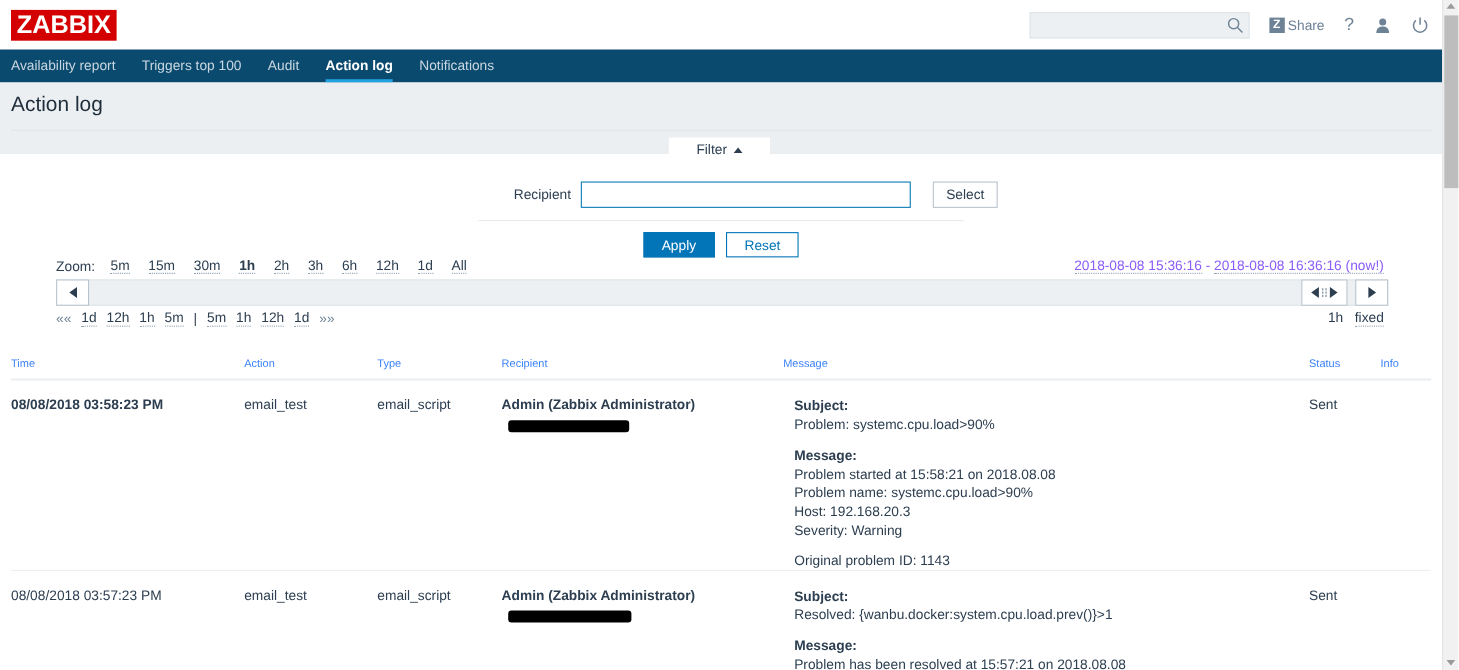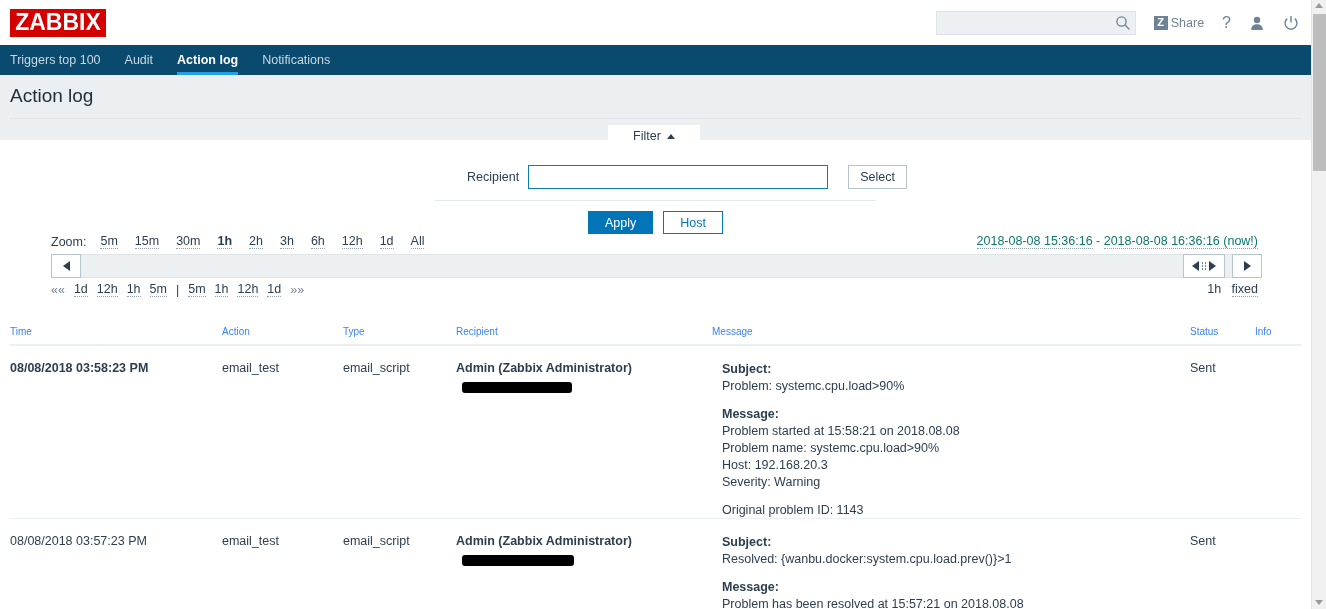--- a/index.html
+++ b/index.html
@@ -156,21 +156,21 @@
     font-size: 12.5px; color: #2c3e50;
   }
   .zoom-lbl { margin-right: 6px; }
   .zoom-link {
     margin-right: 9px; color: #2c3e50; text-decoration: none;
     border-bottom: 1px dotted #90a2b1; cursor: pointer;
   }
   .zoom-link.active { font-weight: bold; }
   .timerange-text {
     position: absolute; top: 234px; right: 68px;
-    font-size: 12.5px; color: #0f766e;
+    font-size: 12.5px; color: #8b5cf6;
   }
   .timerange-text span {
     border-bottom: 1px dotted #90a2b1; cursor: pointer;
   }
   .scrollbar-track {
     position: absolute; top: 254px; left: 51px; width: 1211px; height: 24px;
     background: #ecf0f3; border: 1px solid #dfe4e8;
   }
   .sb-btn {
     position: absolute; top: -1px; width: 30px; height: 24px;
@@ -283,20 +283,21 @@
       <div class="hdr-icon">
         <svg width="16" height="16" viewBox="0 0 16 16">
           <path d="M4.2 3.6 A6 6 0 1 0 11.8 3.6" fill="none" stroke="#6e8296" stroke-width="1.4"></path>
           <line x1="8" y1="1" x2="8" y2="7.6" stroke="#6e8296" stroke-width="1.4"></line>
         </svg>
       </div>
     </div>
   </div>
 
   <div class="subnav">
+    <div class="sub-item">Availability report</div>
     <div class="sub-item">Triggers top 100</div>
     <div class="sub-item">Audit</div>
     <div class="sub-item active">Action log</div>
     <div class="sub-item">Notifications</div>
   </div>
 
   <div class="titlebar">
     <div class="page-title">Action log</div>
     <div class="title-sep"></div>
   </div>
@@ -310,21 +311,21 @@
   <div class="filter-panel">
     <div class="filter-row">
       <div class="filter-label">Recipient</div>
       <input class="filter-input" type="text" placeholder="" style="">
       <button class="btn-select">Select</button>
     </div>
     <div class="filter-divider"></div>
   </div>
   <div class="filter-actions">
     <button class="btn-apply">Apply</button>
-    <button class="btn-reset">Host</button>
+    <button class="btn-reset">Reset</button>
   </div>
 
   <div class="zoom-row">
     <span class="zoom-lbl">Zoom:</span>
     <a class="zoom-link">5m</a>
     <a class="zoom-link">15m</a>
     <a class="zoom-link">30m</a>
     <a class="zoom-link active">1h</a>
     <a class="zoom-link">2h</a>
     <a class="zoom-link">3h</a>

